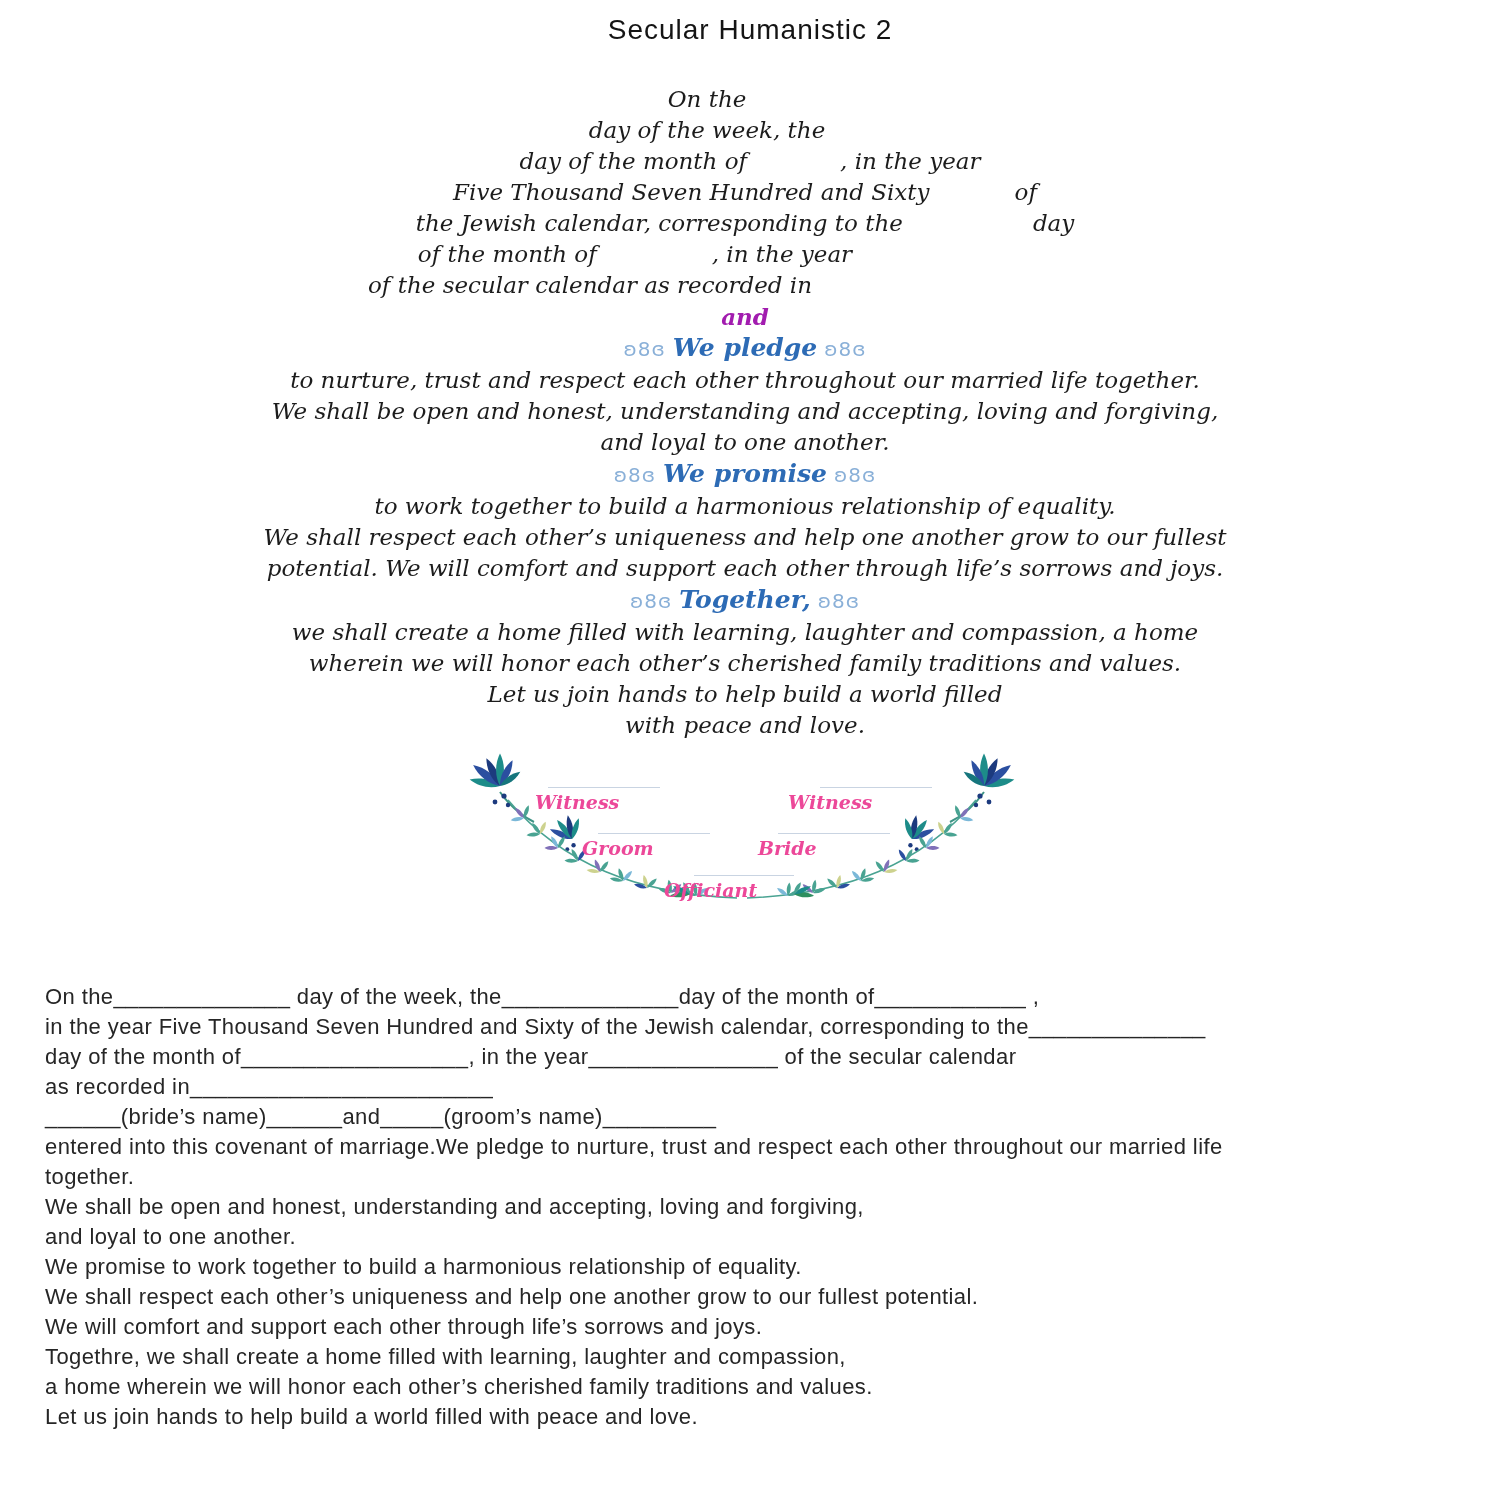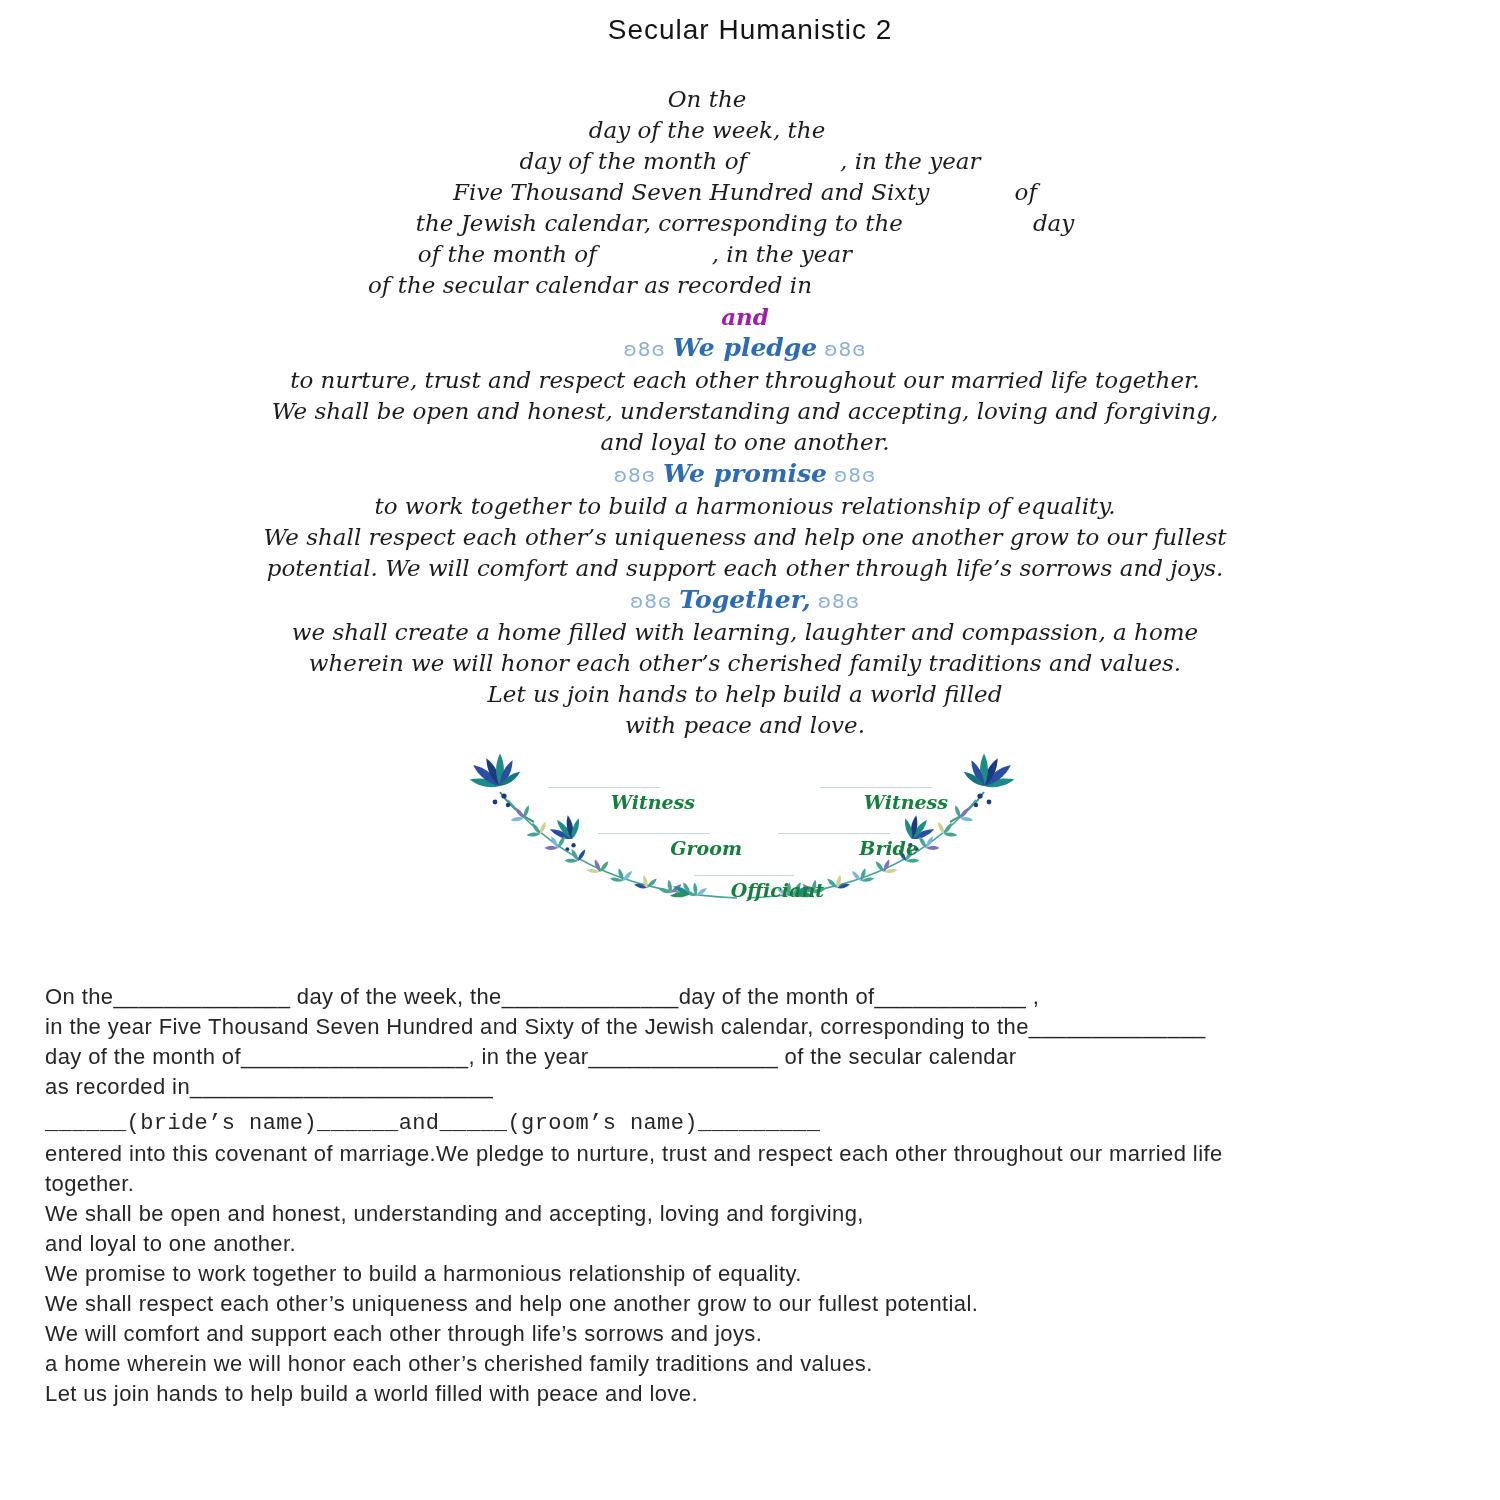--- a/index.html
+++ b/index.html
@@ -36,33 +36,33 @@
   .head .hw{color:#2d6bb5;font-weight:bold;font-size:25px;margin:0 7px;}
   .head .orn{
     color:#8ab0d8;font-size:20px;font-style:normal;
     font-family:"DejaVu Sans", sans-serif;letter-spacing:1px;
   }
   
   .sig-line{
     position:absolute;height:0;border-top:1.5px solid #c9d4e2;
   }
   .sig-label{
-    position:absolute;text-align:right;
+    position:absolute;text-align:left;
     font-family:"DejaVu Serif", serif;font-style:italic;font-weight:bold;
-    font-size:19px;color:#15803d;
+    font-size:19px;color:#ec4899;
   }
   .wreath{position:absolute;left:412px;top:722px;}
   
   .transcript{
     position:absolute;left:45px;top:982px;width:1420px;
     font-family:"Liberation Sans", sans-serif;
     font-size:22px;letter-spacing:0.4px;line-height:30px;color:#262626;
   }
   .tl{white-space:nowrap;}
-  .tl.sp{margin-top:7px;font-family:Liberation Mono, monospace;}
+  .tl.sp{}
 </style>
 </head>
 <body>
 
 <div class="title">Secular Humanistic 2</div>
 
 <div class="script-block">
   <div class="sl off-a">On the</div>
   <div class="sl off-a">day of the week, the</div>
   <div class="sl off-b"><span>day of the month of</span><span class="gap g93"></span><span>, in the year</span></div>
@@ -188,15 +188,16 @@
   <div class="tl">day of the month of__________________, in the year_______________ of the secular calendar</div>
   <div class="tl">as recorded in________________________</div>
   <div class="tl sp">______(bride’s name)______and_____(groom’s name)_________</div>
   <div class="tl">entered into this covenant of marriage.We pledge to nurture, trust and respect each other throughout our married life</div>
   <div class="tl">together.</div>
   <div class="tl">We shall be open and honest, understanding and accepting, loving and forgiving,</div>
   <div class="tl">and loyal to one another.</div>
   <div class="tl">We promise to work together to build a harmonious relationship of equality.</div>
   <div class="tl">We shall respect each other’s uniqueness and help one another grow to our fullest potential.</div>
   <div class="tl">We will comfort and support each other through life’s sorrows and joys.</div>
+  <div class="tl">Togethre, we shall create a home filled with learning, laughter and compassion,</div>
   <div class="tl">a home wherein we will honor each other’s cherished family traditions and values.</div>
   <div class="tl">Let us join hands to help build a world filled with peace and love.</div>
 </div>
 
 </body></html>

